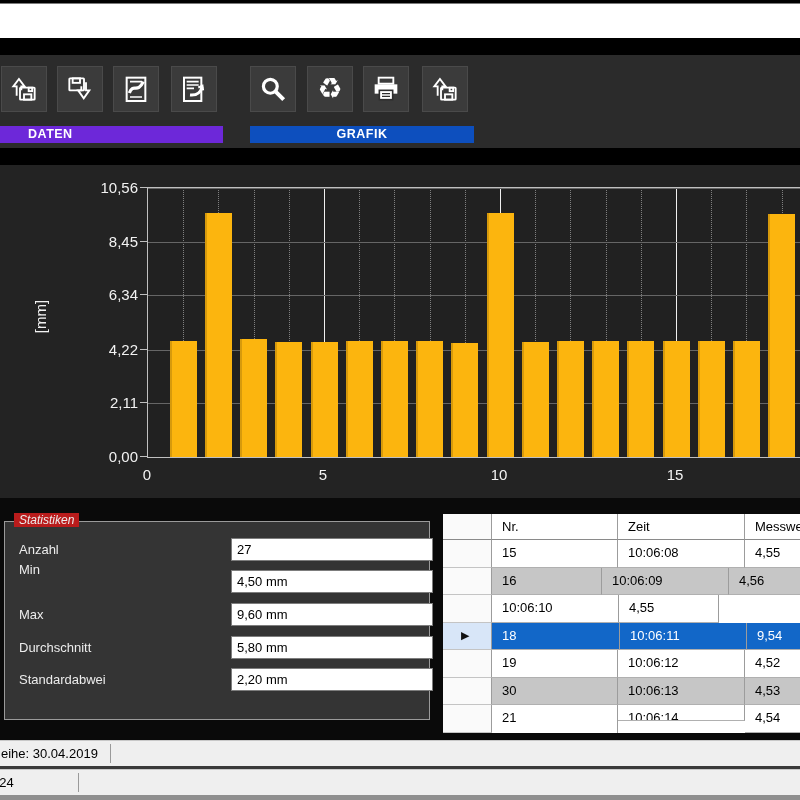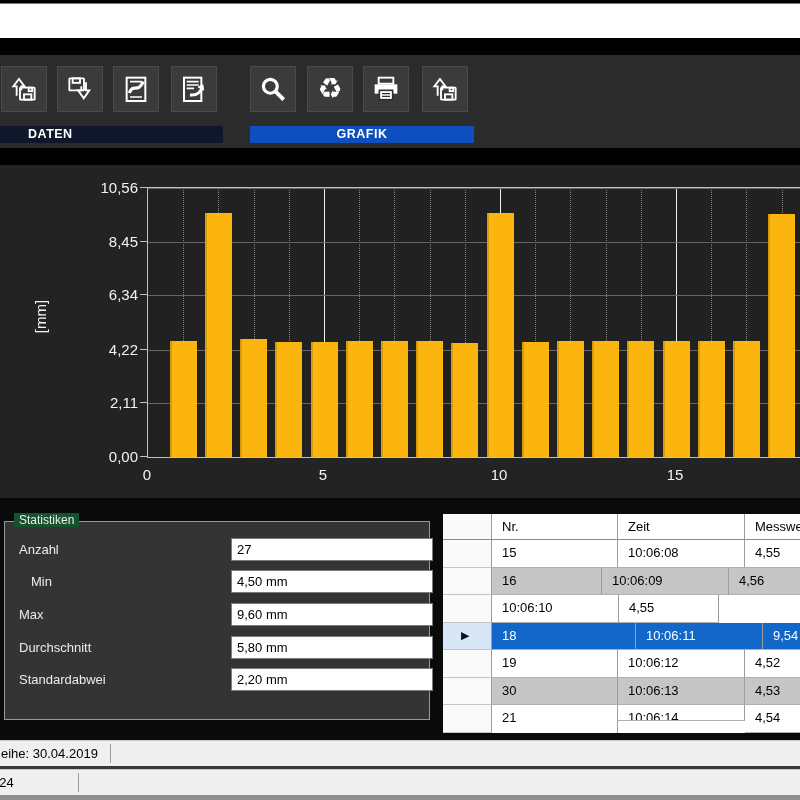--- a/index.html
+++ b/index.html
@@ -38,22 +38,22 @@
   .ytick-label{position:absolute;width:62px;text-align:right;color:#f2f2f2;font-size:15px;}
   .ytick-mark{position:absolute;left:140px;width:7px;height:1px;background:#c0c0c0;}
   .xtick-label{position:absolute;width:36px;text-align:center;color:#f2f2f2;font-size:15px;}
   #y-axis-label{position:absolute;left:10px;top:143px;width:60px;text-align:center;
       color:#f2f2f2;font-size:15px;transform:rotate(-90deg);}
 
   
   #bottom-zone{top:498px;left:0;width:800px;height:242px;background:#0a0a0a;}
   #stats-group{position:absolute;left:4px;top:23px;width:426px;height:199px;
       background:#343434;border:1px solid #9a9a9a;box-sizing:border-box;}
-  #stats-legend{position:absolute;left:14px;top:15px;padding:0 5px;background:#14532d;
-      color:#ececec;font-size:12px;line-height:14px;}
+  #stats-legend{position:absolute;left:14px;top:15px;padding:0 5px;background:#b91c1c;
+      color:#ececec;font-size:12px;line-height:14px;font-style:italic;}
   .stat-label{position:absolute;left:14px;color:#ececec;font-size:13px;}
   .stat-input{position:absolute;left:226px;width:190px;height:21px;background:#fff;
       border:1px solid #7d7d7d;color:#000;font-size:13px;line-height:21px;
       padding:0 5px;box-sizing:content-box;}
 
   
   #measurements-table{position:absolute;left:443px;top:16px;width:357px;height:219px;
       background:#fff;overflow:hidden;}
   .t-row{position:absolute;left:0;width:480px;display:flex;}
   .t-cell{box-sizing:border-box;border-right:1px solid #9c9c9c;border-bottom:1px solid #b0b0b0;
@@ -115,21 +115,21 @@
       <div class="tool-btn" style="left: 171px;">
         <span class="icn">
           <svg width="32" height="32" viewBox="0 0 24 24" fill="none" stroke="#fff" stroke-width="1.5">
             <rect x="4.5" y="3.5" width="13" height="17.5"></rect>
             <path d="M6.5 6.5 H15.5 M6.5 9 H15.5 M6.5 11.5 H12" stroke-width="1.2"></path>
             <path d="M9 16.5 C14 17 17 14.5 18 10.5" stroke-width="2.2"></path>
             <path d="M15.2 10.8 L18.3 9.6 L18.8 13" stroke-width="1.6"></path>
           </svg>
         </span>
       </div>
-      <div class="grp-bar" style="left: 0px; width: 195px; background: #0f172a; padding-left: 28px;">DATEN</div>
+      <div class="grp-bar" style="left: 0px; width: 195px; background: #6d28d9; padding-left: 28px;">DATEN</div>
       <div class="tool-btn" style="left: 250px;">
         <span class="icn">
           <svg width="32" height="32" viewBox="0 0 24 24" fill="none" stroke="#fff">
             <circle cx="10" cy="10" r="5.2" stroke-width="2.4"></circle>
             <path d="M14 14 L20 20" stroke-width="3"></path>
           </svg>
         </span>
       </div>
       <div class="tool-btn" style="left: 307px;">
         <span class="icn">
@@ -227,21 +227,21 @@
         <div class="xtick-label" style="left: 305px; top: 301px;">5</div>
         <div class="xtick-label" style="left: 481px; top: 301px;">10</div>
         <div class="xtick-label" style="left: 657px; top: 301px;">15</div>
       </div>
   </div>
 
   <div class="abs" id="bottom-zone">
     <div id="stats-group">
         <div class="stat-label" style="top: 20px;">Anzahl</div>
         <div class="stat-input" style="top: 16px;">27</div>
-        <div class="stat-label" style="top: 52px; margin-left: 12px;">Min</div>
+        <div class="stat-label" style="top: 40px;">Min</div>
         <div class="stat-input" style="top: 48px;">4,50 mm</div>
         <div class="stat-label" style="top: 85px;">Max</div>
         <div class="stat-input" style="top: 81px;">9,60 mm</div>
         <div class="stat-label" style="top: 118px;">Durchschnitt</div>
         <div class="stat-input" style="top: 114px;">5,80 mm</div>
         <div class="stat-label" style="top: 150px;">Standardabwei</div>
         <div class="stat-input" style="top: 146px;">2,20 mm</div>
       </div>
     <div id="stats-legend">Statistiken</div>
     <div id="measurements-table">
@@ -265,21 +265,21 @@
         </div>
         <div class="t-row" style="top: 81px; height: 27.5px;">
           <div class="rowhdr" style="width: 49px; height: 27.5px;"></div>
           <div class="t-cell" style="width: 127px; height: 27.5px;">10:06:10</div>
           <div class="t-cell" style="width: 100px; height: 27.5px;">4,55</div>
         </div>
         <div class="t-row sel" style="top: 108.5px; height: 27.5px;">
           <div class="rowhdr" style="width: 49px; height: 27.5px;">
             <span class="sel-arrow">▶</span>
           </div>
-          <div class="t-cell" style="width: 144px; height: 27.5px;">18</div>
+          <div class="t-cell" style="width: 128px; height: 27.5px;">18</div>
           <div class="t-cell" style="width: 127px; height: 27.5px;">10:06:11</div>
           <div class="t-cell" style="width: 100px; height: 27.5px;">9,54</div>
         </div>
         <div class="t-row" style="top: 136px; height: 27.5px;">
           <div class="rowhdr" style="width: 49px; height: 27.5px;"></div>
           <div class="t-cell" style="width: 126px; height: 27.5px;">19</div>
           <div class="t-cell" style="width: 127px; height: 27.5px;">10:06:12</div>
           <div class="t-cell" style="width: 100px; height: 27.5px;">4,52</div>
         </div>
         <div class="t-row" style="top: 163.5px; height: 27.5px;">

